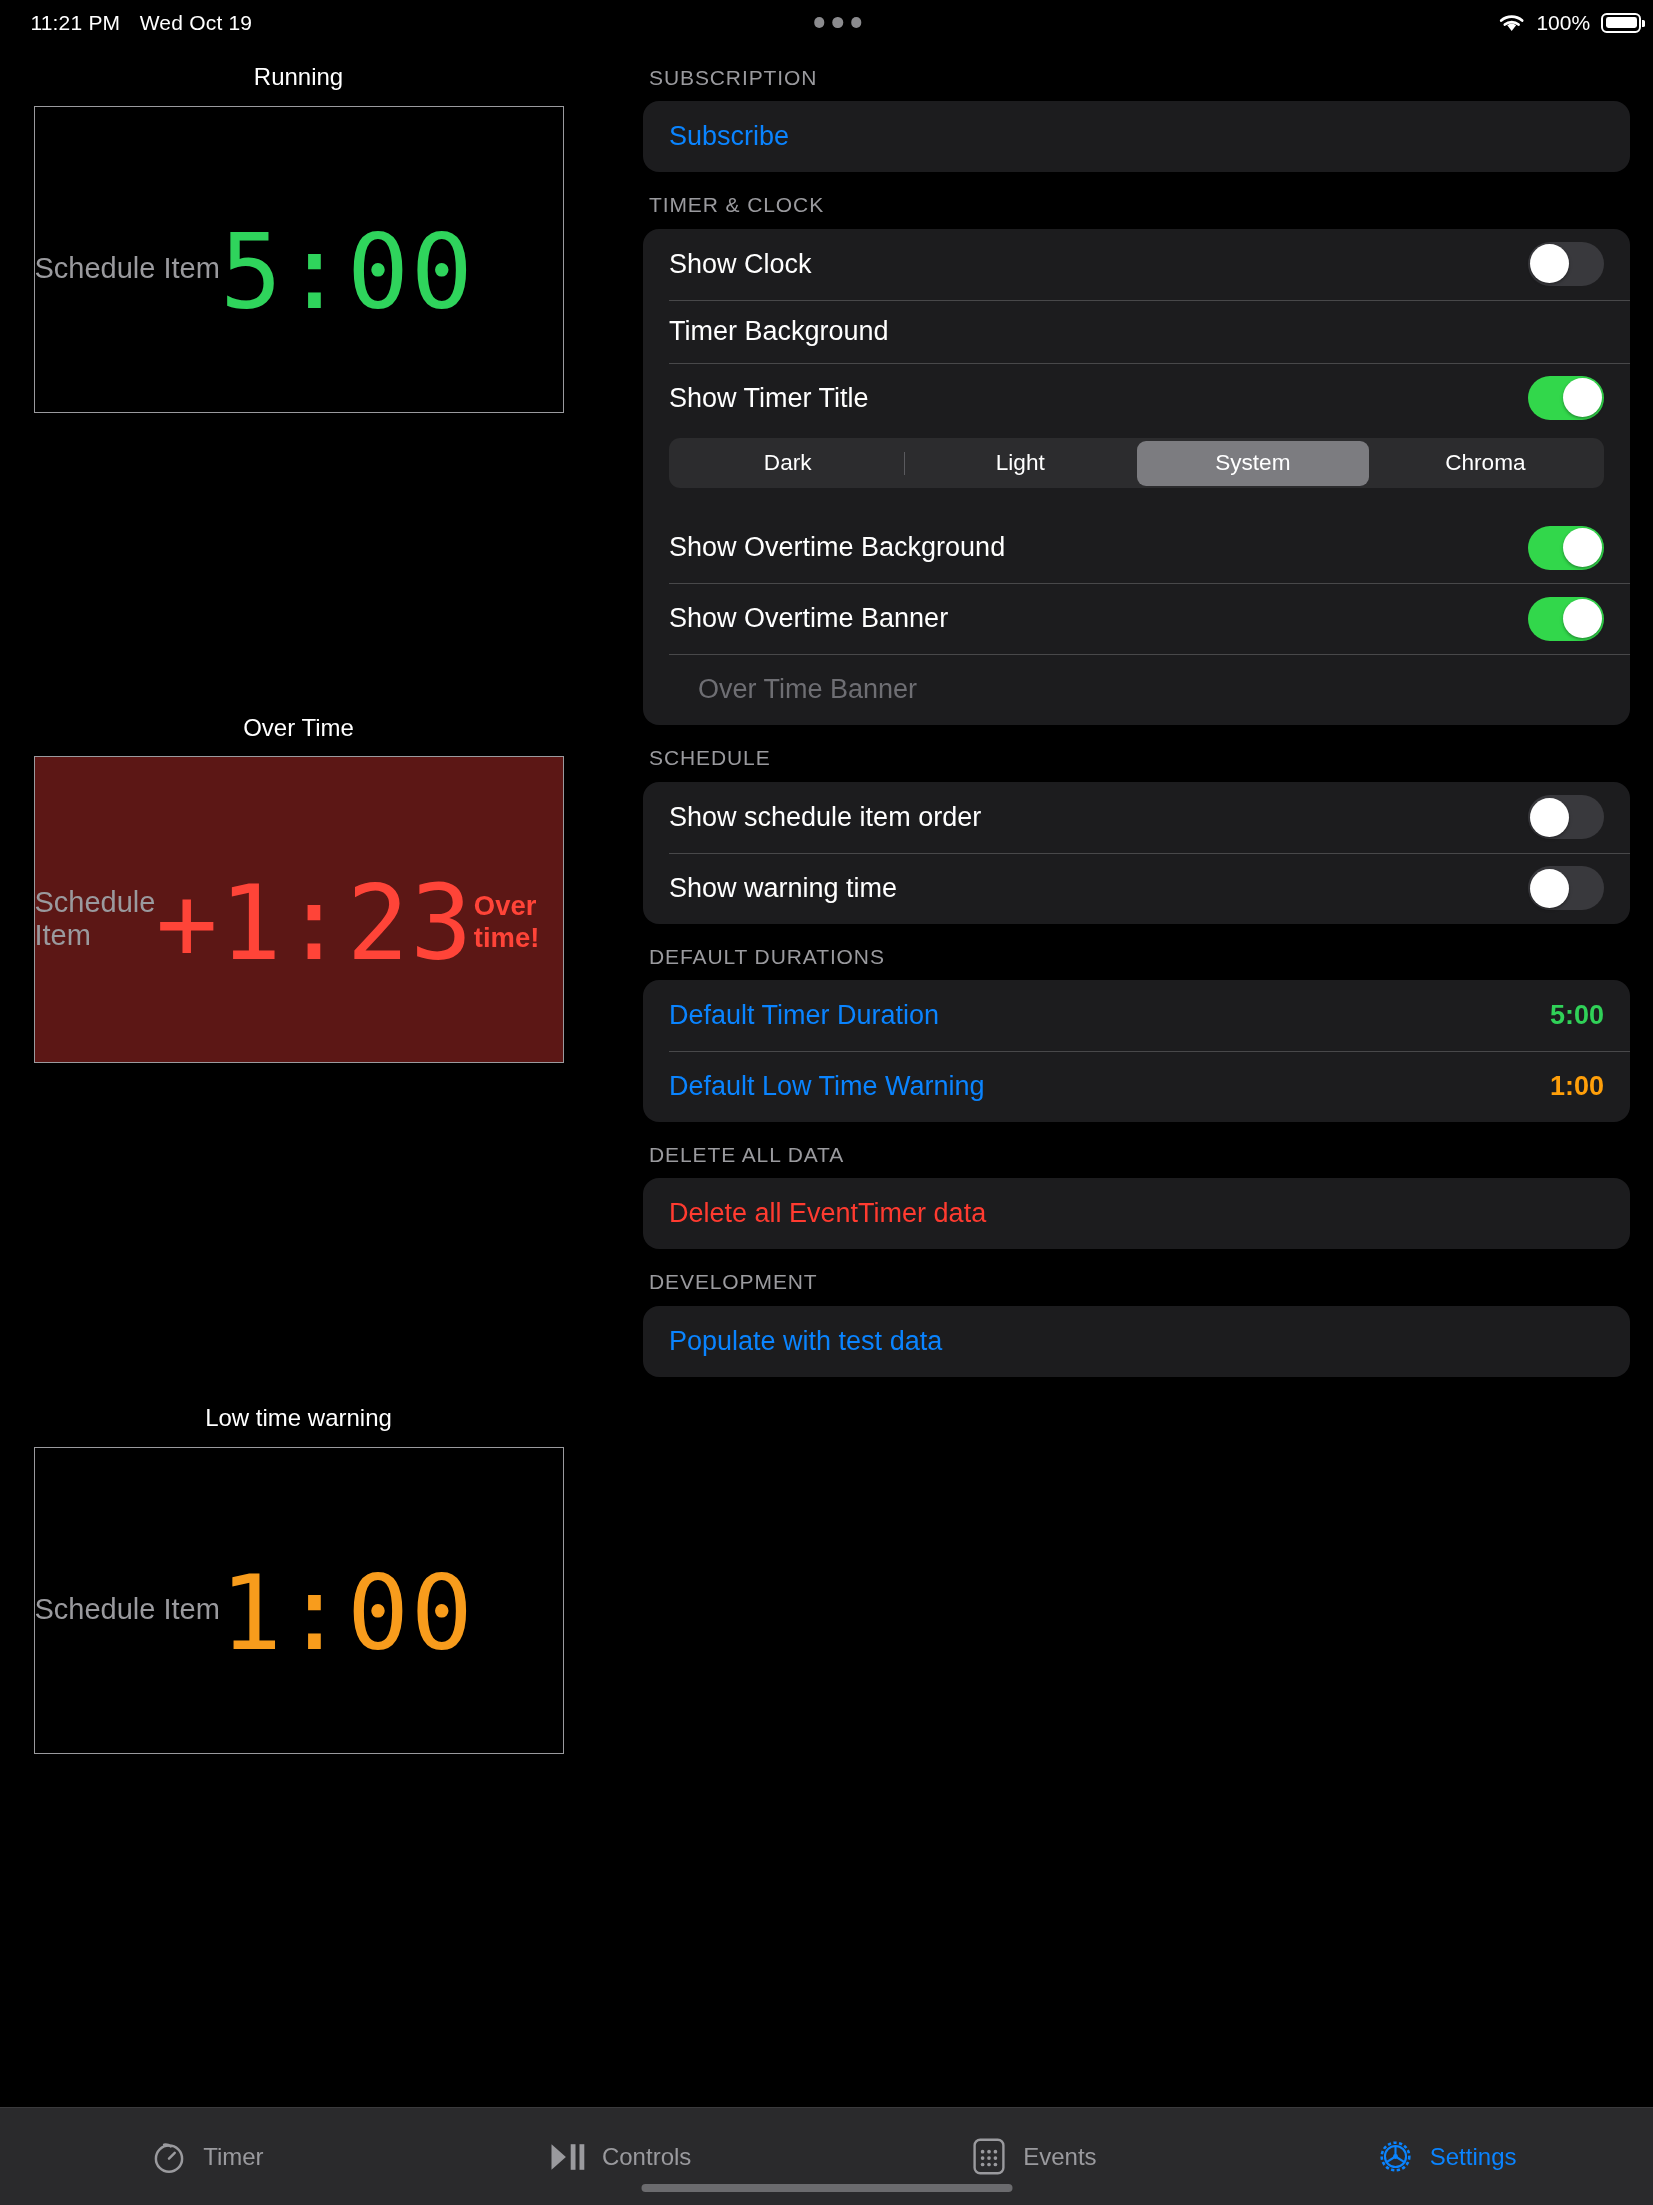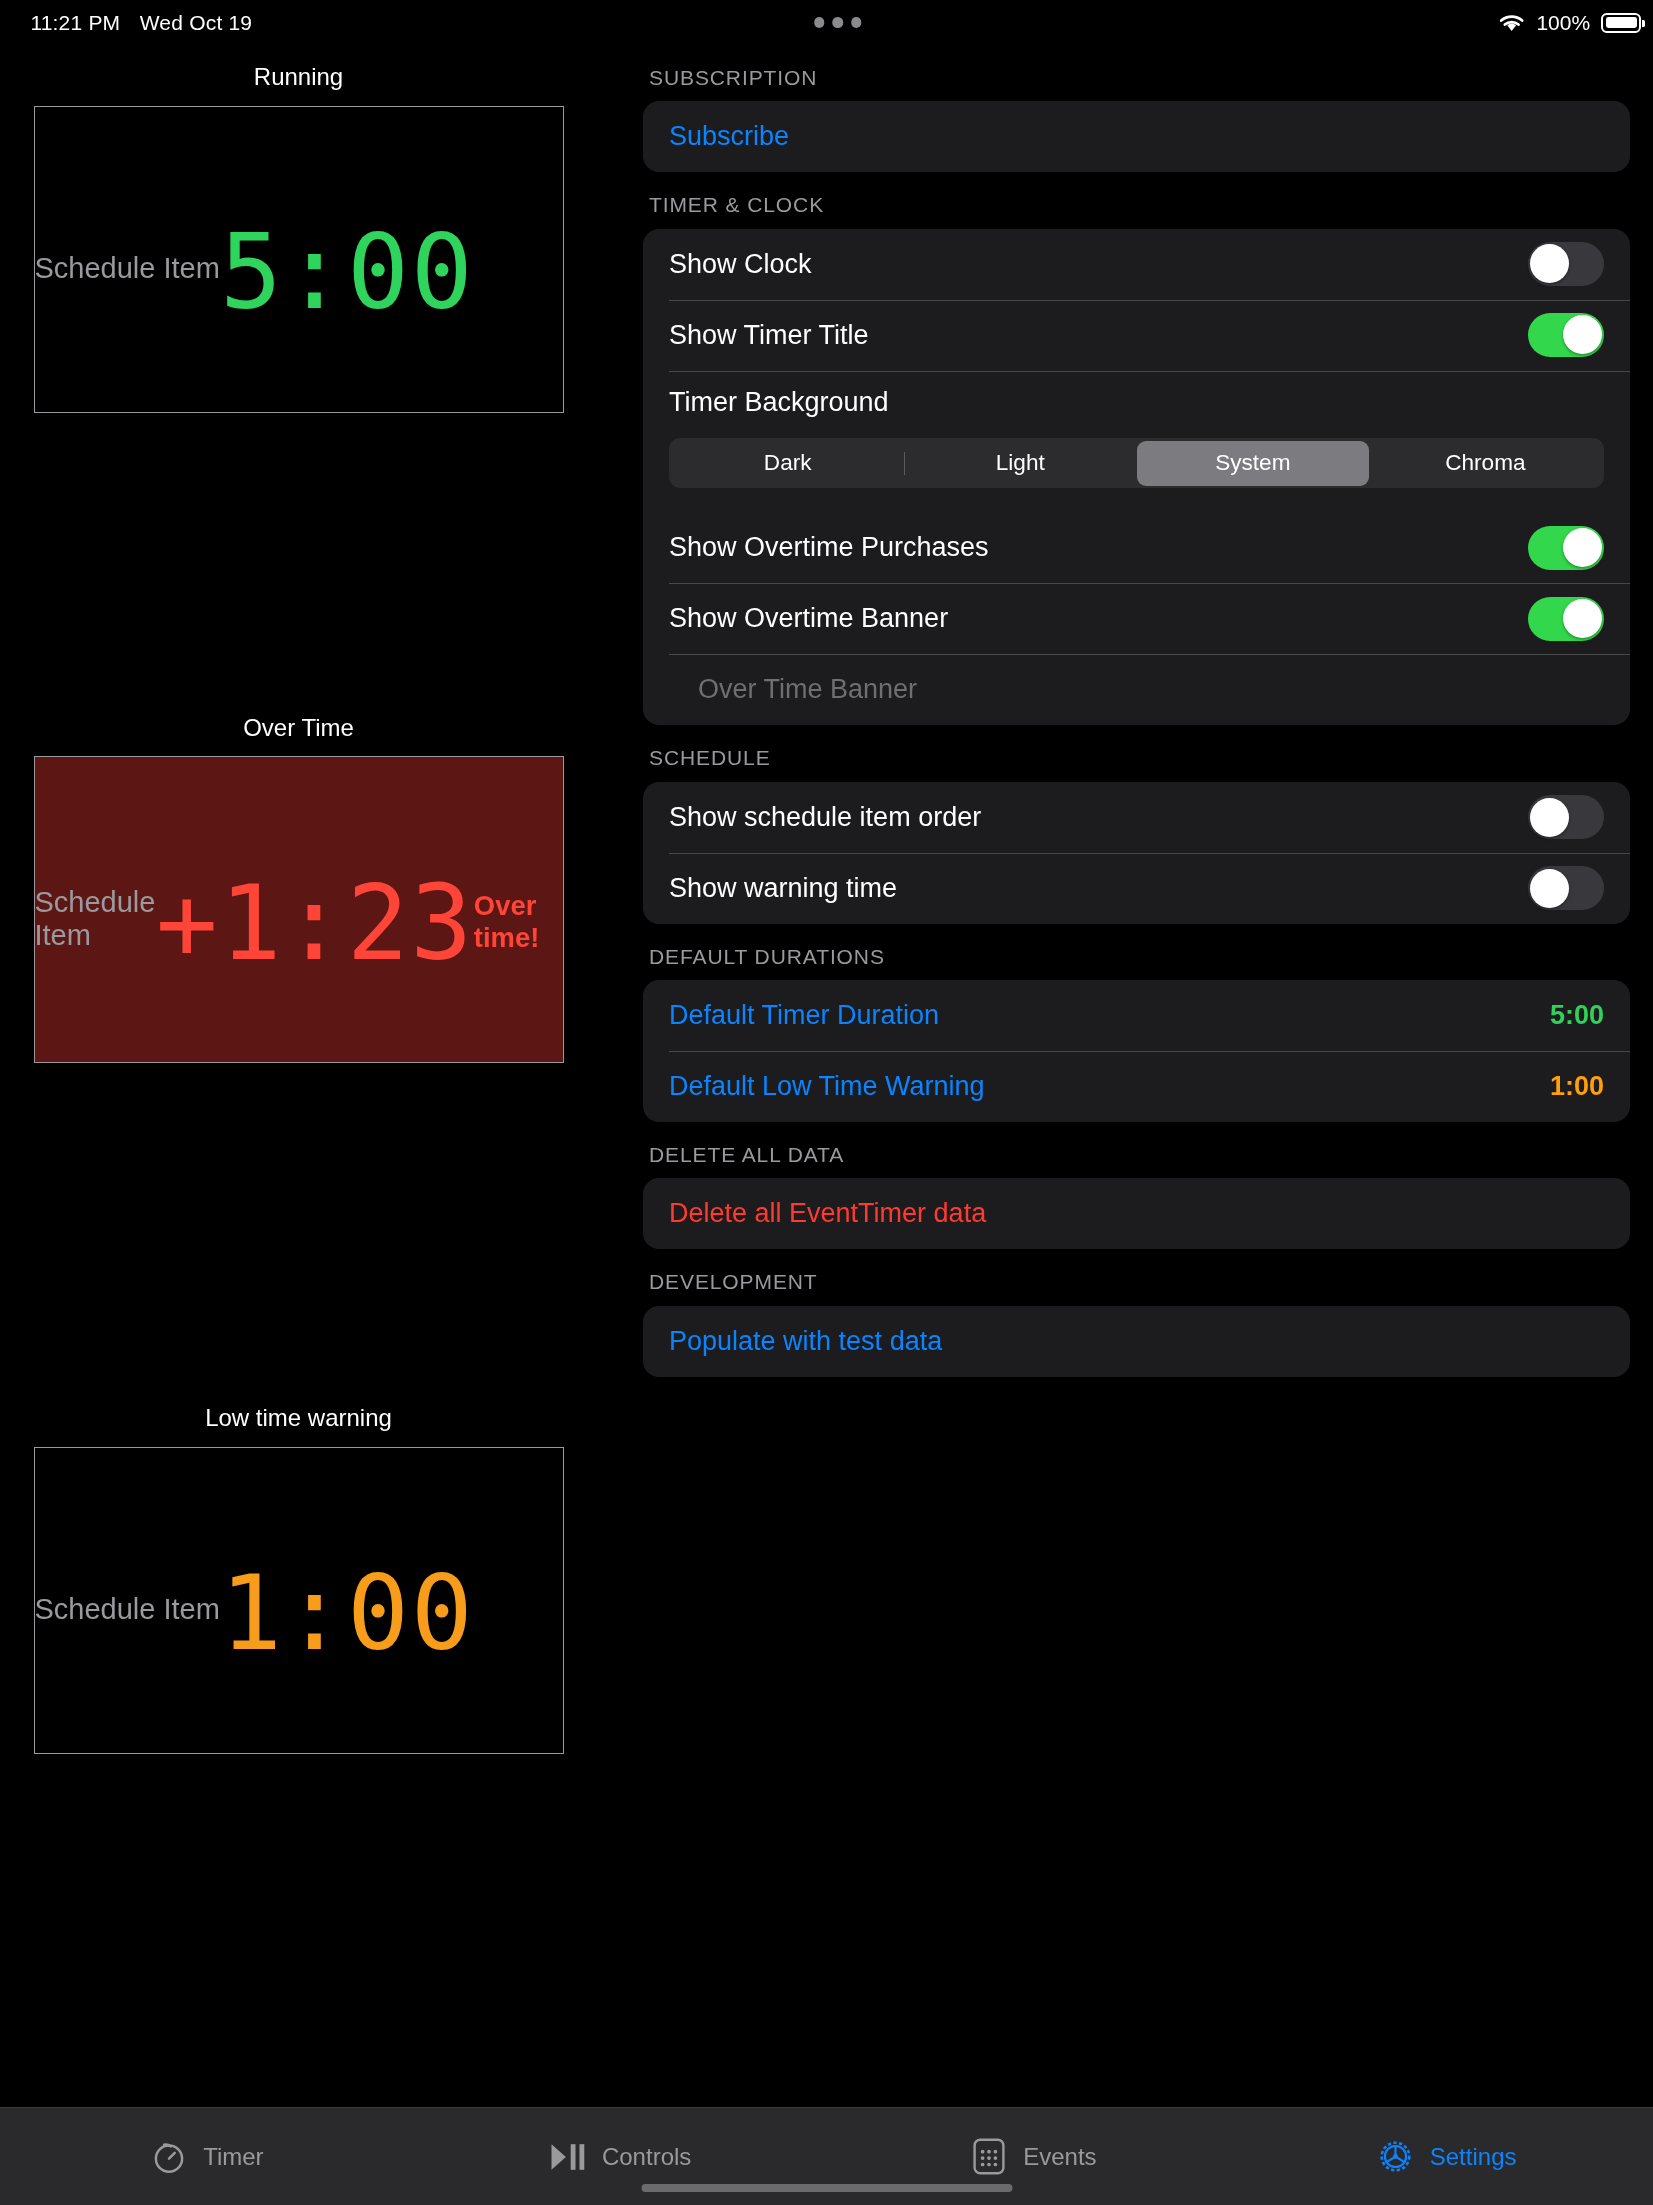--- a/index.html
+++ b/index.html
@@ -188,42 +188,42 @@
     <div class="sec-header">TIMER &amp; CLOCK</div>
     <div class="group">
 
       <div class="row">
         <span class="row-label">Show Clock</span>
         <span class="toggle off">
             <span class="knob"></span>
           </span>
       </div>
 
+      <div class="row" style="min-height:63px;">
+        <span class="row-label">Timer Background</span>
+      </div>
+
       <div class="row">
         <span class="row-label">Show Timer Title</span>
         <span class="toggle on">
             <span class="knob"></span>
           </span>
-      </div>
-
-      <div class="row" style="min-height:63px;">
-        <span class="row-label">Timer Background</span>
       </div>
 
       <div class="seg-wrap">
         <div class="segmented">
           <span class="seg">Dark</span>
           <span class="seg div">Light</span>
           <span class="seg sel">System</span>
           <span class="seg">Chroma</span>
         </div>
       </div>
 
       <div class="row">
-        <span class="row-label">Show Overtime Purchases</span>
+        <span class="row-label">Show Overtime Background</span>
         <span class="toggle on">
             <span class="knob"></span>
           </span>
       </div>
 
       <div class="row">
         <span class="row-label">Show Overtime Banner</span>
         <span class="toggle on">
             <span class="knob"></span>
           </span>

